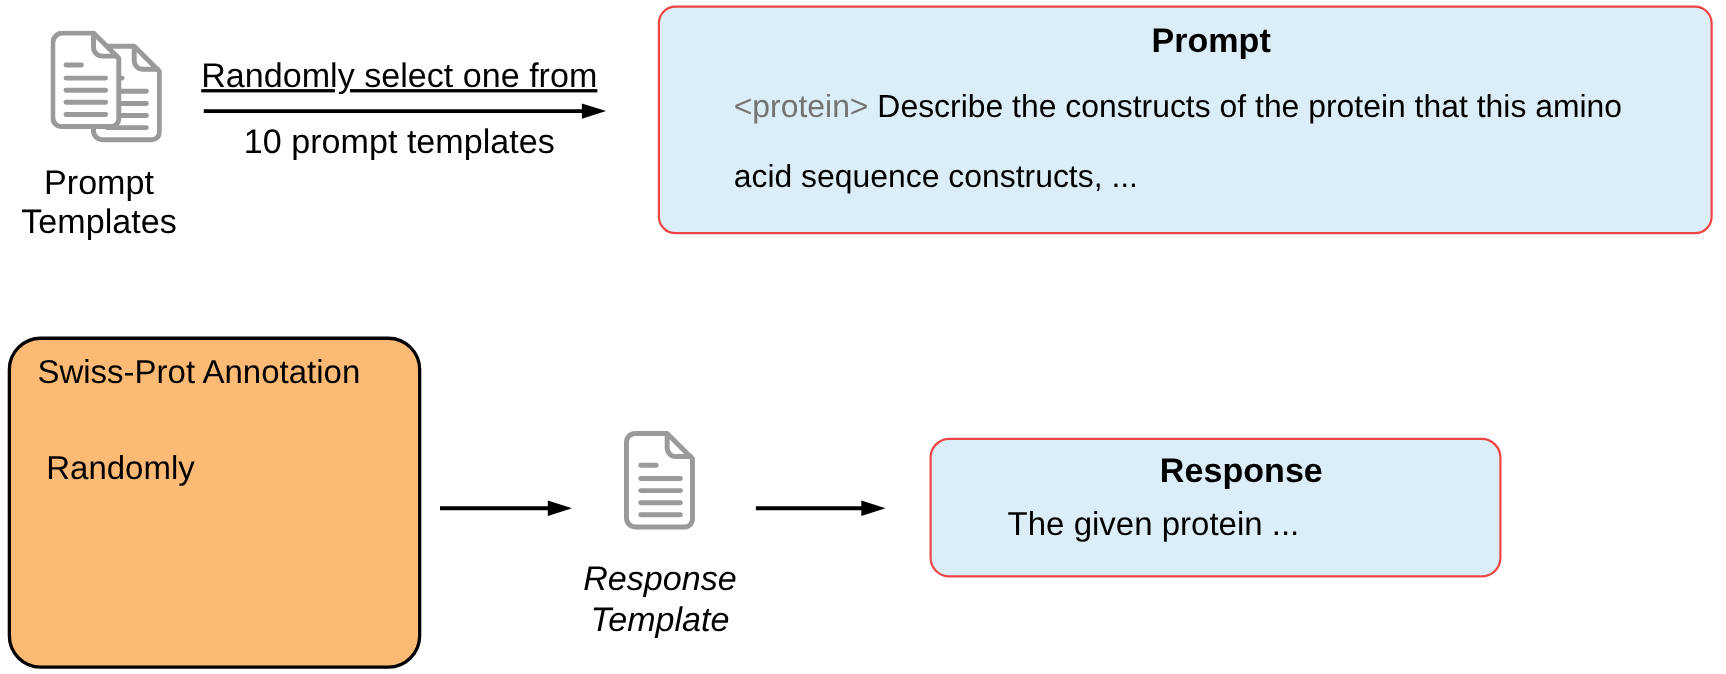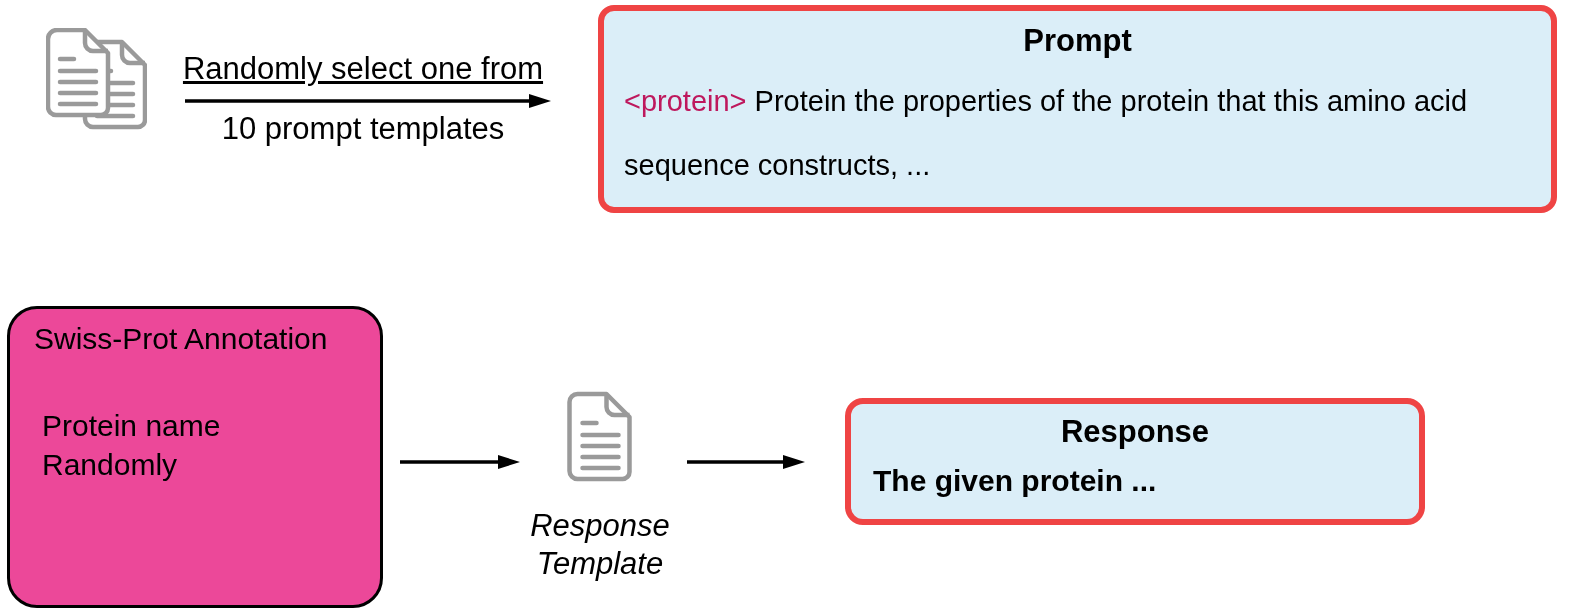--- a/index.html
+++ b/index.html
@@ -11,48 +11,49 @@
     background: #ffffff;
     font-family: "Liberation Sans", sans-serif;
     color: #000000;
     overflow: hidden;
   }
   .abs { position: absolute; }
 
   
   .bluebox {
     background: #DBEEF8;
-    border: 6px solid #ef4444;
+    border: 2px solid #ef4444;
     border-radius: 16px;
+    padding-left: 47px;
   }
   .box-title {
     font-weight: bold;
     font-size: 31px;
     text-align: center;
   }
   .prompt-body {
     font-size: 29px;
     line-height: 64px;
     margin: 10px 20px 0 20px;
   }
-  .tag { color: #be185d; }
+  .tag { color: #737373; }
 
   
   .caption { font-size: 31px; text-align: center; line-height: 36px; }
 
   
   .annbox {
-    background: #ec4899;
+    background: #fdba74;
     border: 3px solid #000000;
     border-radius: 30px;
   }
   .ann-title { font-size: 30px; margin: 13px 0 0 24px; }
   .ann-list  { font-size: 30px; line-height: 39px; margin: 50px 0 0 32px; }
 
-  .resp-body { font-size: 30px; margin: 14px 0 0 22px; font-weight: bold; }
+  .resp-body { font-size: 30px; margin: 14px 0 0 22px; }
 </style>
 </head>
 <body>
 
 <div id="canvas">
 
   <svg class="abs" style="left:46px; top:28px;" width="101" height="103" viewBox="0 0 101 103">
 
     <g transform="translate(37,12)" stroke="#9A9A9A" stroke-width="4.5" fill="none">
       <path d="M11 2 H39 L62 25 V80 A7 7 0 0 1 55 87 H10 A8 8 0 0 1 2 79 V11 A9 9 0 0 1 11 2 Z" fill="#ffffff" stroke-linejoin="round"></path>
@@ -72,42 +73,42 @@
       <g stroke-linecap="round">
         <path d="M14 31 H28"></path>
           <path d="M14 43 H50"></path>
           <path d="M14 54 H50"></path>
           <path d="M14 65 H50"></path>
           <path d="M14 76 H50"></path>
       </g>
     </g>
   </svg>
 
+  <div class="abs caption" style="left:6px; top:148px; width:168px;">Prompt Templates</div>
 
   <div class="abs caption" style="left:162px; top:51px; width:402px;text-decoration:underline;">Randomly select one from</div>
 
   <svg class="abs" style="left:185px; top:92px;" width="367" height="18" viewBox="0 0 367 18">
     <line x1="0" y1="9" x2="346" y2="9" stroke="#000000" stroke-width="3.5"></line>
     <polygon points="344,2 366,9 344,16" fill="#000000"></polygon>
   </svg>
 
   <div class="abs caption" style="left:162px; top:111px; width:402px;">10 prompt templates</div>
 
   <div class="abs bluebox" style="left:598px; top:5px; width:959px; height:208px;">
     <div class="box-title" style="margin-top:12px;">Prompt</div>
     <div class="prompt-body">
       <span class="tag">&lt;protein&gt;</span>
-      <span>Protein the properties of the protein that this amino acid sequence constructs, ...</span>
+      <span>Describe the constructs of the protein that this amino acid sequence constructs, ...</span>
     </div>
   </div>
 
   <div class="abs annbox" style="left:7px; top:306px; width:376px; height:302px;">
     <div class="ann-title">Swiss-Prot Annotation</div>
     <div class="ann-list">
-      <div>Protein name</div>
       <div>Randomly</div>
     </div>
   </div>
 
   <svg class="abs" style="left:400px; top:453px;" width="120" height="18" viewBox="0 0 120 18">
     <line x1="0" y1="9" x2="100" y2="9" stroke="#000000" stroke-width="3.5"></line>
     <polygon points="98,2 120,9 98,16" fill="#000000"></polygon>
   </svg>
 
   <svg class="abs" style="left:566px; top:391px;" width="67" height="91" viewBox="0 0 66 91">
@@ -124,18 +125,18 @@
     </g>
   </svg>
 
   <div class="abs caption" style="left:500px; top:507px; width:200px; line-height:38px;font-style:italic;">Response Template</div>
 
   <svg class="abs" style="left:687px; top:453px;" width="118" height="18" viewBox="0 0 118 18">
     <line x1="0" y1="9" x2="98" y2="9" stroke="#000000" stroke-width="3.5"></line>
     <polygon points="96,2 118,9 96,16" fill="#000000"></polygon>
   </svg>
 
-  <div class="abs bluebox" style="left:845px; top:398px; width:580px; height:127px; border-radius:18px;">
+  <div class="abs bluebox" style="left:845px; top:398px; width:520px; height:127px; border-radius:18px;">
     <div class="box-title" style="margin-top:10px;">Response</div>
     <div class="resp-body">The given protein ...</div>
   </div>
 
 </div>
 
 </body></html>

